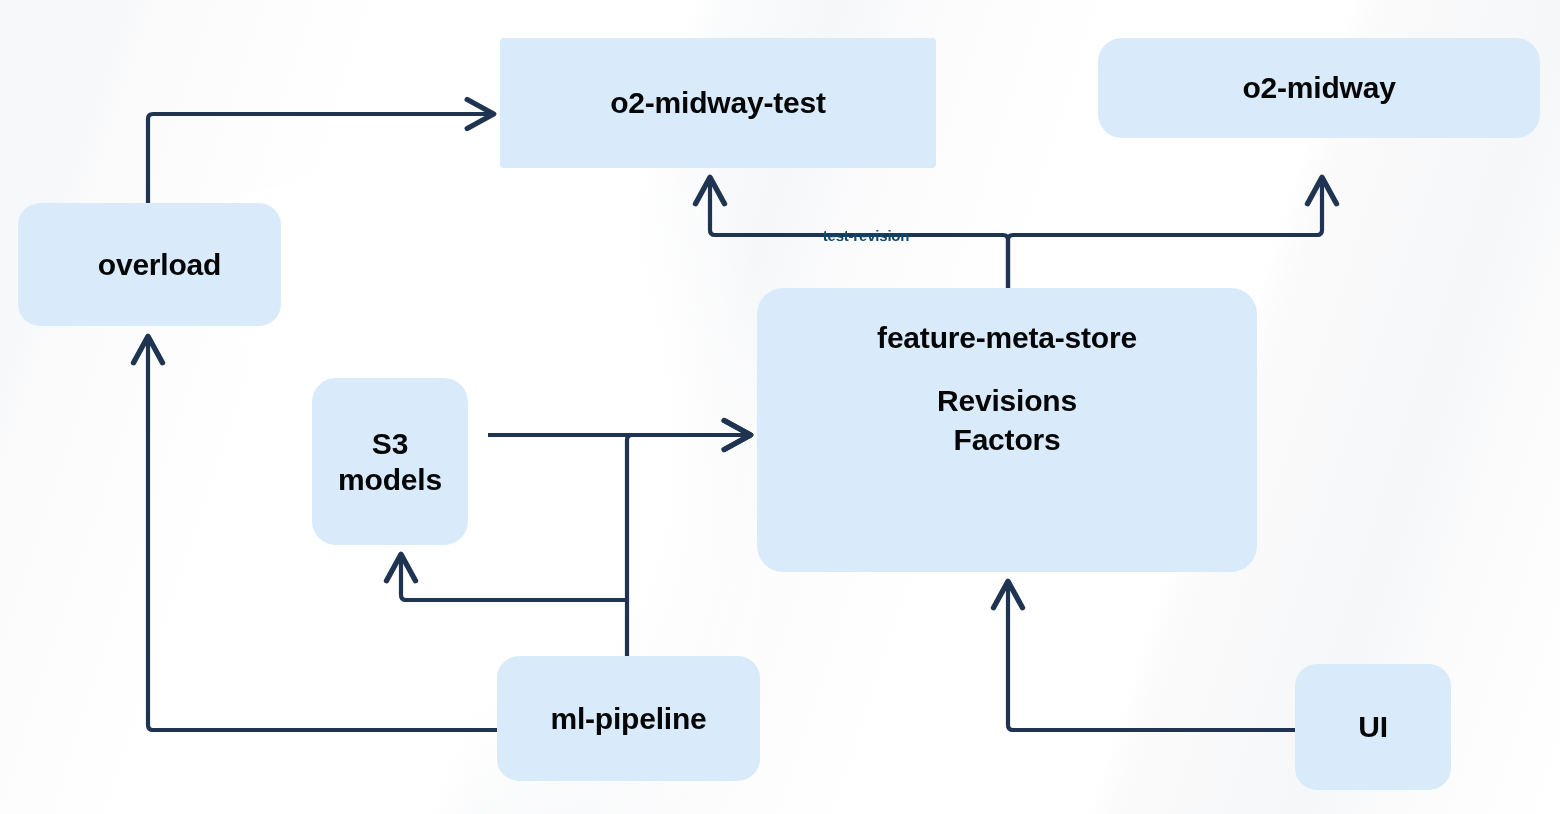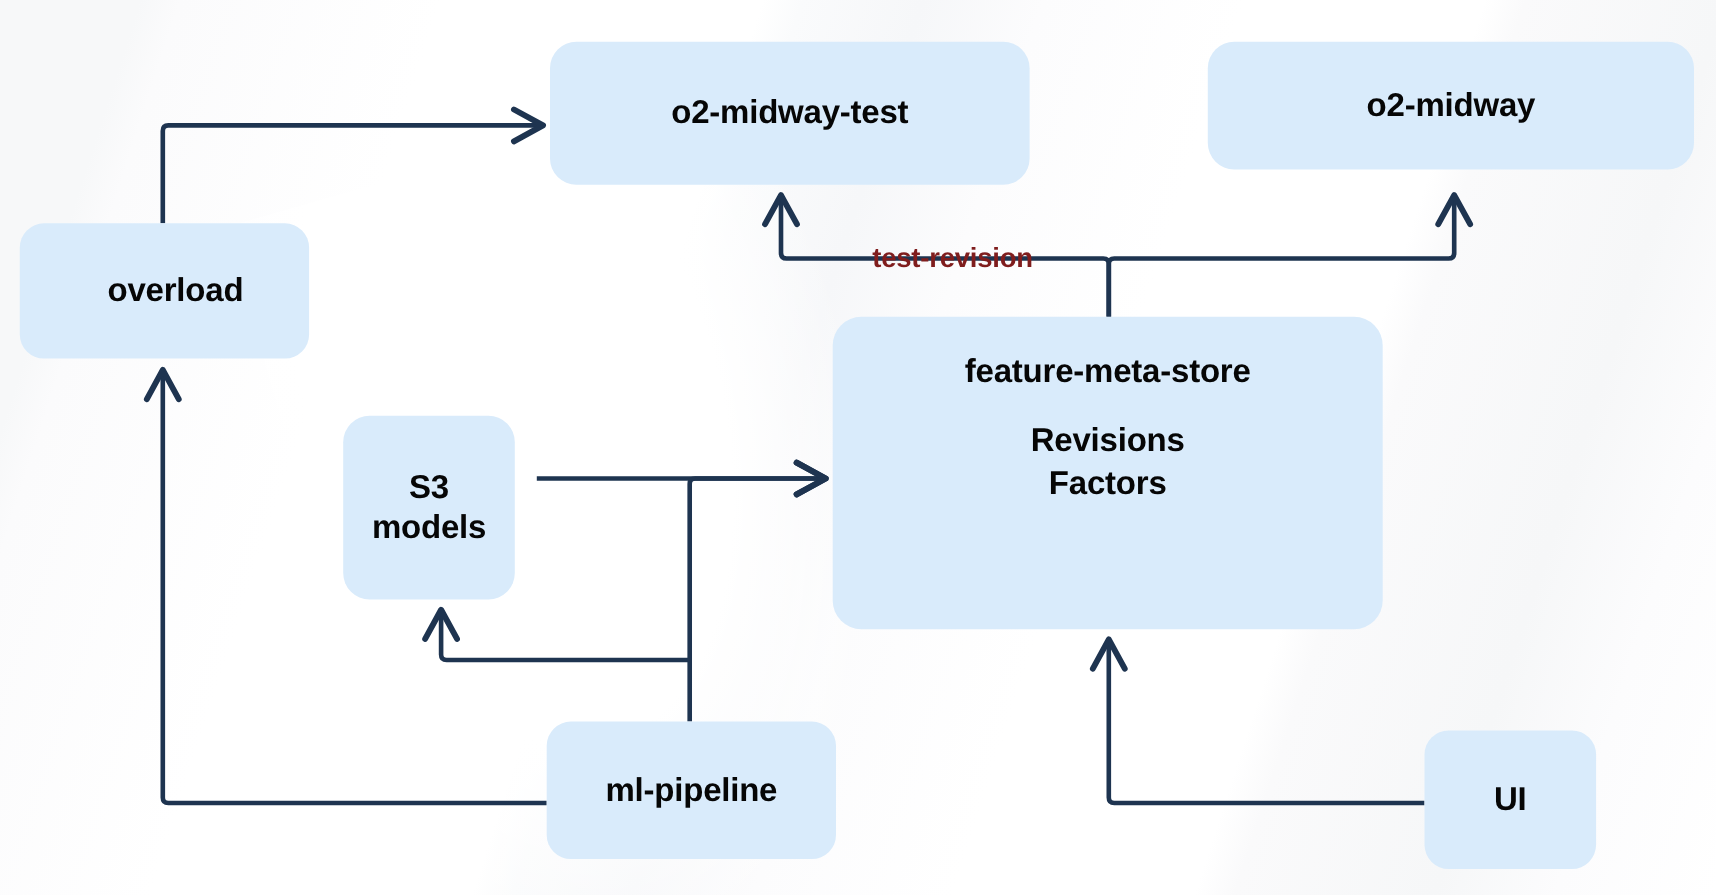--- a/index.html
+++ b/index.html
@@ -72,33 +72,33 @@
   }
   .node-sub {
     font-size: 30px;
     line-height: 1.3;
     letter-spacing: -0.2px;
     white-space: pre-line;
     margin-top: 26px;
   }
   .edge-label {
     position: absolute;
-    font-size: 25px;
+    font-size: 15px;
     font-weight: bold;
-    color: #7f1d1d;
+    color: #0c4a6e;
     letter-spacing: -0.2px;
     white-space: nowrap;
     background: transparent;
     padding: 0 9px;
     transform: translate(-50%, -50%);
   }
   
   #node-overload            { left: 18px;   top: 203px; width: 263px; height: 123px; padding-left: 20px; }
-  #node-o2-midway-test      { left: 500px;  top: 38px;  width: 436px; height: 130px; border-radius: 24px; }
-  #node-o2-midway           { left: 1098px; top: 38px;  width: 442px; height: 116px; border-radius: 24px; justify-content: center; }
+  #node-o2-midway-test      { left: 500px;  top: 38px;  width: 436px; height: 130px; border-radius: 4px; }
+  #node-o2-midway           { left: 1098px; top: 38px;  width: 442px; height: 100px; border-radius: 24px; justify-content: center; }
   #node-feature-meta-store  { left: 757px;  top: 288px; width: 500px; height: 284px; border-radius: 26px; justify-content: flex-start; padding-top: 32px; }
   #node-s3-models           { left: 312px;  top: 378px; width: 156px; height: 167px; border-radius: 24px; }
   #node-ml-pipeline         { left: 497px;  top: 656px; width: 263px; height: 125px; }
   #node-ui                  { left: 1295px; top: 664px; width: 156px; height: 126px; }
 </style>
 </head>
 <body>
 
 <div id="canvas">
 

